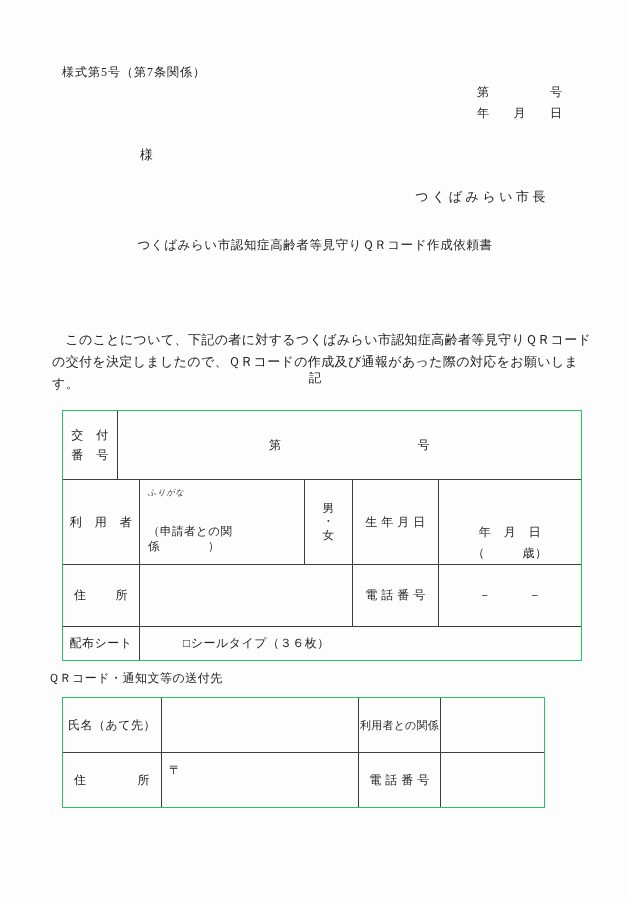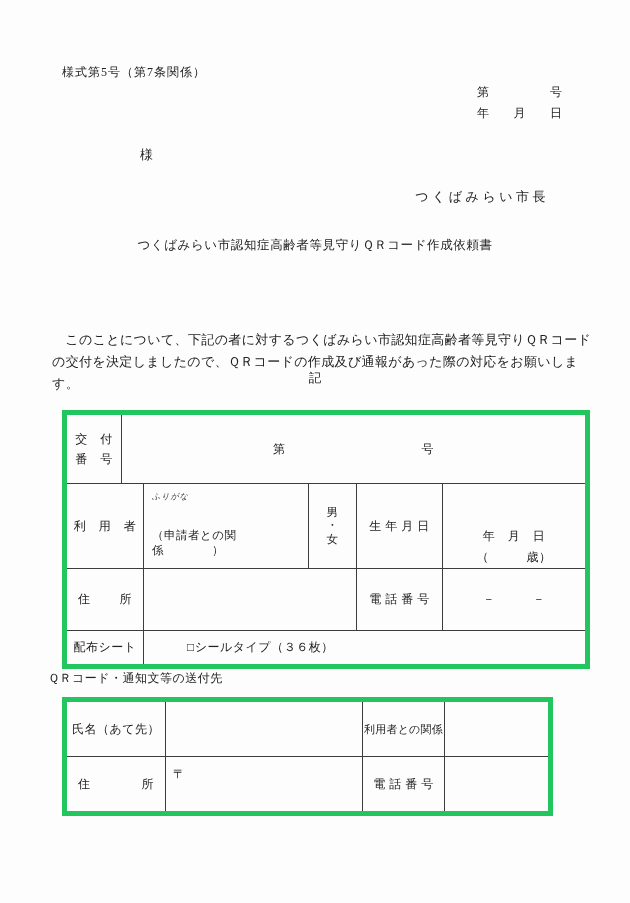--- a/index.html
+++ b/index.html
@@ -22,21 +22,21 @@
   .addressee{left:140px;top:146px;font-size:13px;}
   .sender{left:360px;top:182px;width:189px;text-align:right;font-size:13px;letter-spacing:3.5px;margin-top:6px;}
 
   .doc-title{left:0;right:0;top:237px;text-align:center;font-size:12.5px;letter-spacing:0.6px;}
 
   .body-text{left:52px;top:292px;width:540px;font-size:13px;line-height:22px;letter-spacing:0.35px;margin-top:37px;}
 
   .ki{left:0;right:0;top:370px;text-align:center;font-size:12.5px;}
 
   
-  .tbl{border:5px solid #22c55e;background:transparent;}
+  .tbl{border:1px solid #22c55e;background:transparent;}
   .trow{display:flex;border-bottom:1px solid #3c3c3c;}
   .trow:last-child{border-bottom:none;}
   .tcell{border-right:1px solid #3c3c3c;box-sizing:border-box;position:relative;
          display:flex;align-items:center;justify-content:center;
          font-size:12px;letter-spacing:0.5px;}
   .tcell:last-child{border-right:none;}
 
   .tbl-main{left:62px;top:410px;width:518px;}
   .tbl-send{left:62px;top:697px;width:481px;}
 

